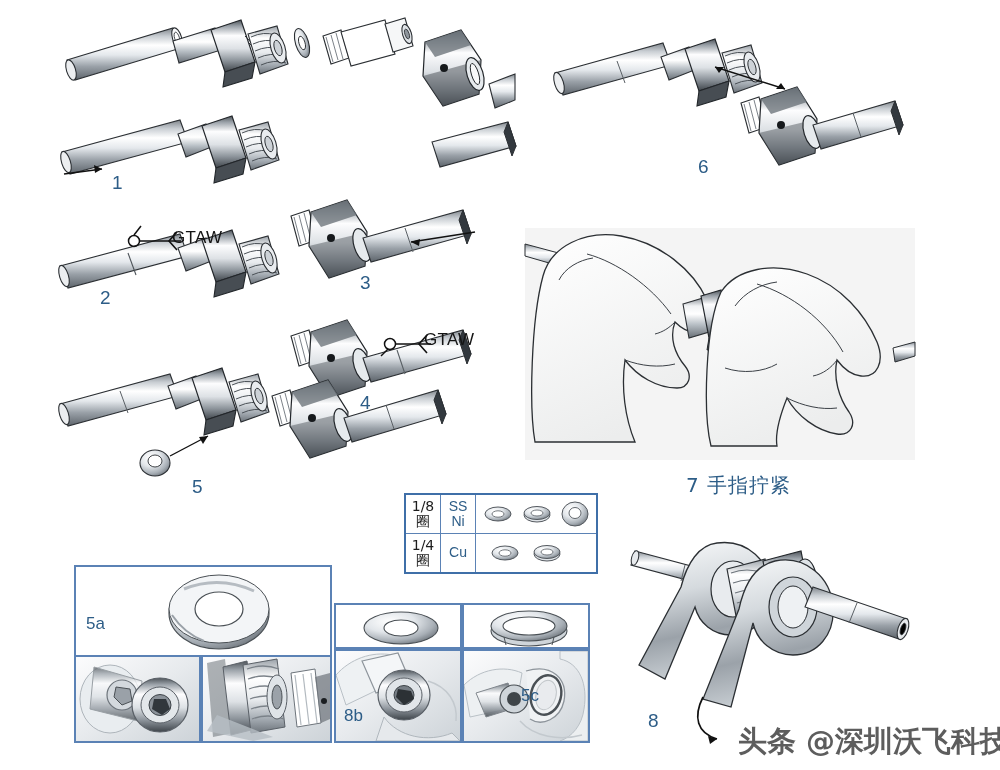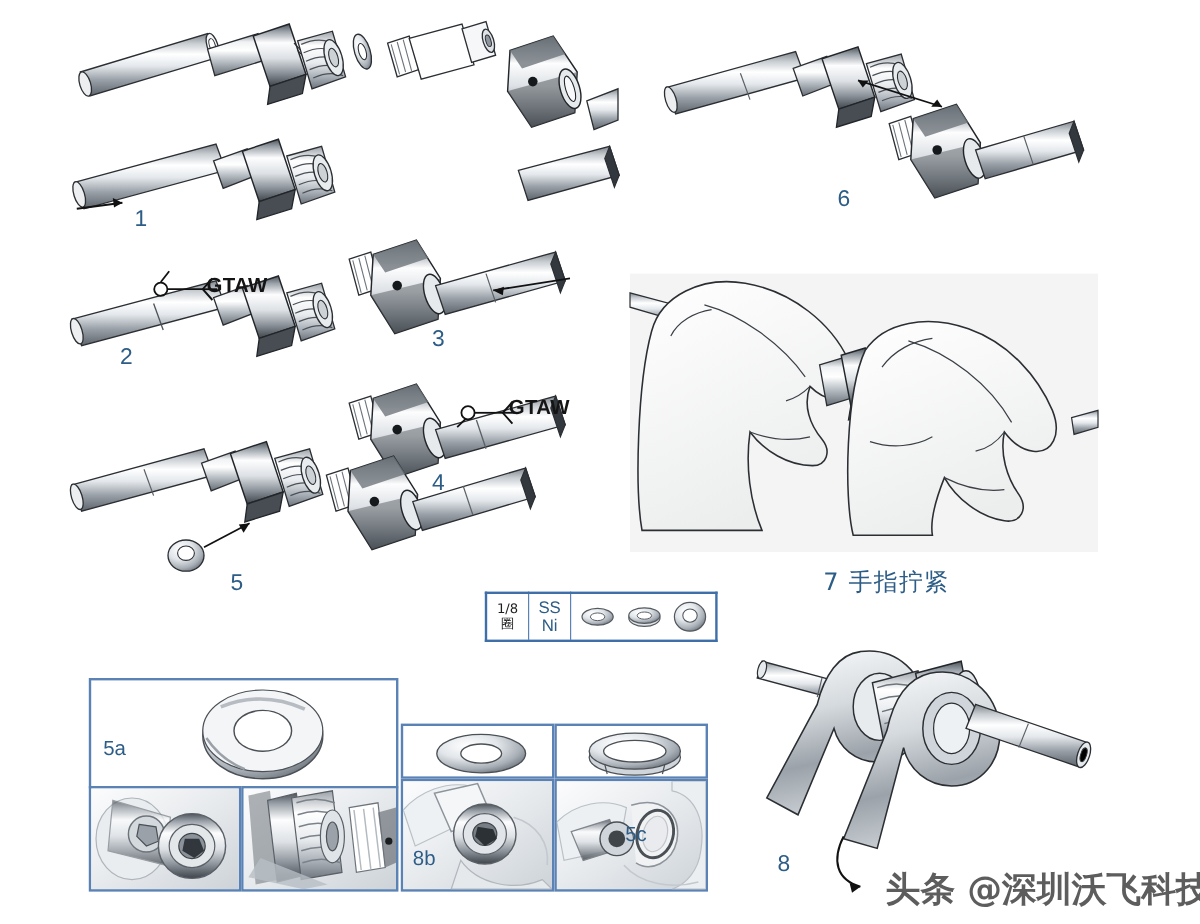--- a/index.html
+++ b/index.html
@@ -15,42 +15,42 @@
   }
   .abs{position:absolute;}
   .step-num{
     color:#2d5d87;
     font-size:19px;
     font-weight:400;
     letter-spacing:.5px;
     user-select:none;
   }
   .gtaw-label{
-    font-size:17px;color:#141414;font-weight:700;letter-spacing:.3px;
+    font-size:17px;color:#141414;font-weight:400;letter-spacing:.3px;
   }
   .cn-label{
     color:#2d5d87;font-size:20px;letter-spacing:1px;
     font-family:"DejaVu Sans","Liberation Sans",sans-serif;
   }
   
   #spec-table{
     left:404px;top:493px;
     border:2px solid #3f6fa8;
     border-collapse:collapse;
     background:#fff;
   }
   #spec-table td{
     border:1px solid #5b82b5;
     padding:0;
     vertical-align:middle;
     text-align:center;
   }
   .cell-turn{
     width:34px;height:38px;
-    font-size:11px;line-height:1.05;color:#1d1d1d;
+    font-size:14px;line-height:1.05;color:#1d1d1d;
     font-family:"DejaVu Sans","Liberation Sans",sans-serif;
     margin-top:32px;
   }
   .cell-mat{
     width:34px;height:38px;
     font-size:14px;line-height:1.08;color:#2d5d87;
   }
   .cell-pics{width:120px;height:38px;}
   .pics-row{display:flex;align-items:center;justify-content:center;gap:9px;height:100%;}
   
@@ -462,20 +462,42 @@
               <ellipse cx="15" cy="8" rx="13" ry="6.5" fill="url(#gasketG)" stroke="#54595f" stroke-width="1"></ellipse>
               <ellipse cx="15" cy="8" rx="6" ry="3" fill="#fff" stroke="#54595f" stroke-width="0.8"></ellipse>
             </svg>
             <svg width="28" height="26">
               <ellipse cx="14" cy="13" rx="13" ry="12" fill="url(#gasketG)" stroke="#54595f" stroke-width="1"></ellipse>
               <ellipse cx="14" cy="12" rx="6" ry="5.5" fill="#fff" stroke="#54595f" stroke-width="0.9"></ellipse>
             </svg>
           </div>
         </td>
       </tr>
+      <tr>
+        <td class="cell-turn">
+          <div>1/4</div>
+          <div>圈</div>
+        </td>
+        <td class="cell-mat">
+          <div>Cu</div>
+        </td>
+        <td class="cell-pics">
+          <div class="pics-row" style="justify-content:flex-start;padding-left:14px;gap:12px;">
+            <svg width="30" height="18">
+              <ellipse cx="15" cy="9" rx="13" ry="7" fill="url(#gasketG)" stroke="#54595f" stroke-width="1"></ellipse>
+              <ellipse cx="15" cy="9" rx="6" ry="3.2" fill="#fff" stroke="#54595f" stroke-width="0.8"></ellipse>
+            </svg>
+            <svg width="30" height="18">
+              <ellipse cx="15" cy="10" rx="13" ry="7" fill="#dfe3e7" stroke="#54595f" stroke-width="1"></ellipse>
+              <ellipse cx="15" cy="8" rx="13" ry="6.5" fill="url(#gasketG)" stroke="#54595f" stroke-width="1"></ellipse>
+              <ellipse cx="15" cy="8" rx="6" ry="3" fill="#fff" stroke="#54595f" stroke-width="0.8"></ellipse>
+            </svg>
+          </div>
+        </td>
+      </tr>
     </tbody>
   </table>
 
   <div class="abs panel-box" style="left:74px;top:565px;width:258px;height:92px;">
     <svg class="abs" style="left:88px;top:4px;" width="110" height="84">
       <ellipse cx="55" cy="42" rx="50" ry="36" fill="url(#gasketG)" stroke="#4a5055" stroke-width="1.2"></ellipse>
       <ellipse cx="55" cy="38" rx="50" ry="34" fill="#f3f5f7" stroke="#4a5055" stroke-width="1"></ellipse>
       <ellipse cx="55" cy="38" rx="24" ry="17" fill="#ffffff" stroke="#4a5055" stroke-width="1.2"></ellipse>
       <path d="M20,18 Q55,4 90,20" stroke="#b6bcc2" stroke-width="3" fill="none"></path>
       <path d="M8,44 Q20,62 40,70" stroke="#9aa1a8" stroke-width="2" fill="none"></path>

